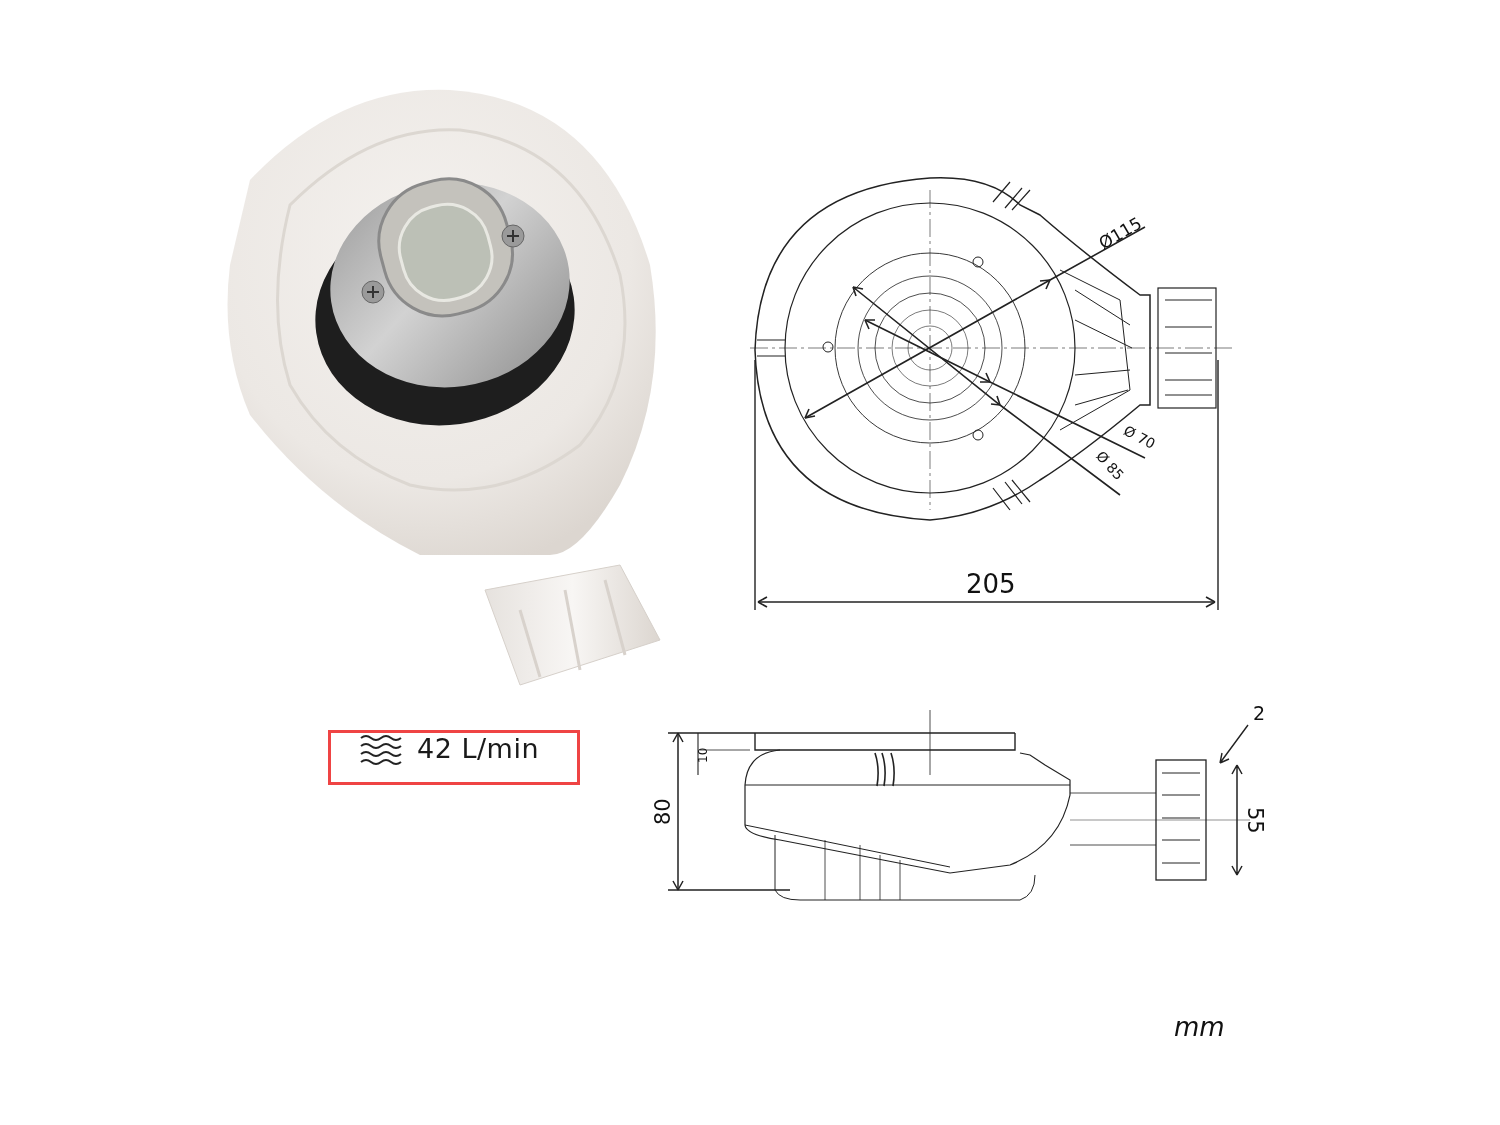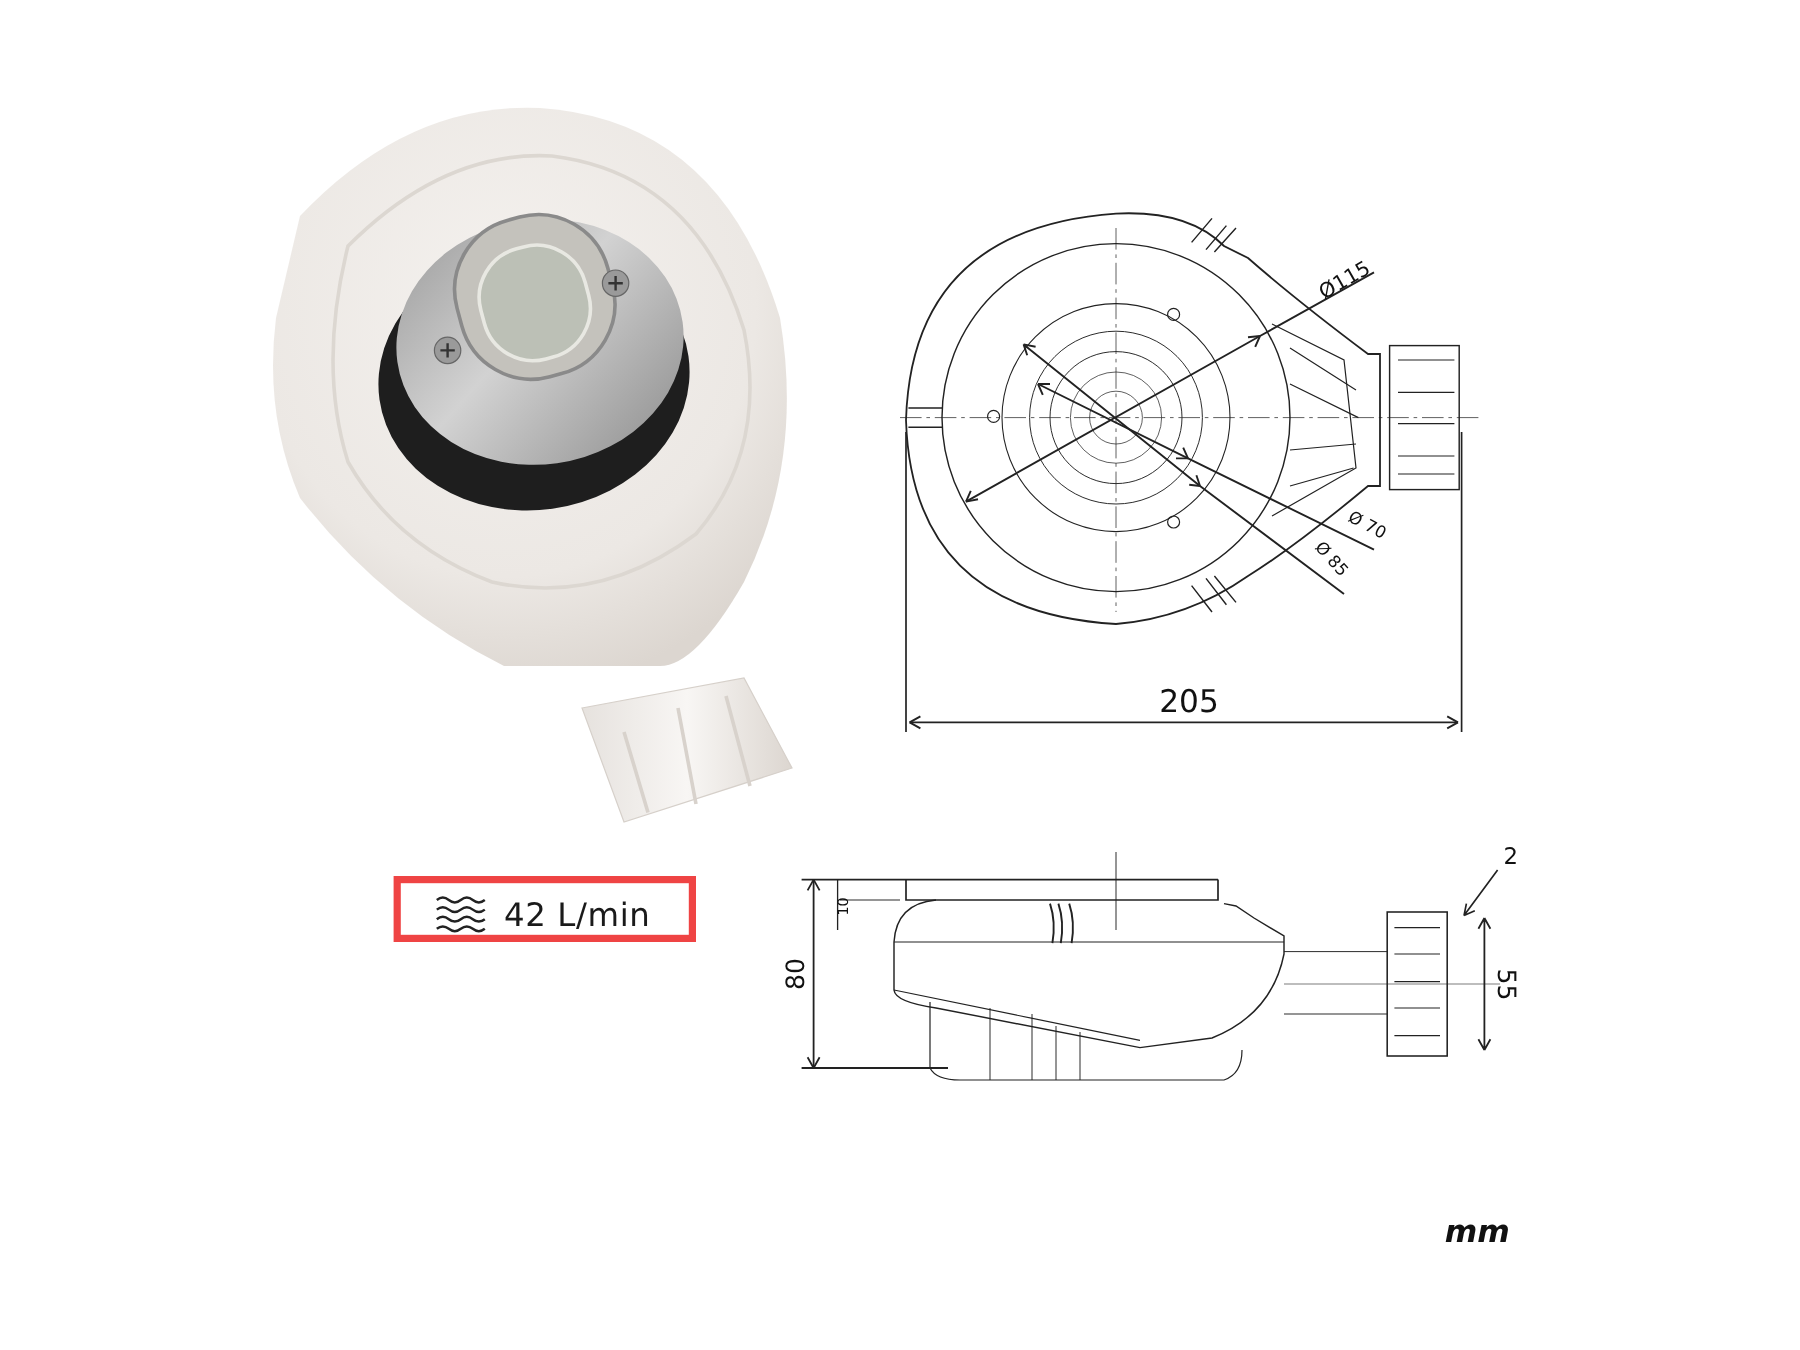--- a/index.html
+++ b/index.html
@@ -1,22 +1,22 @@
 <!DOCTYPE html>
 <html><head>
   <meta charset="utf-8">
   <style>
     html, body { margin:0; padding:0; background:#ffffff; }
     body { width:1500px; height:1125px; position:relative; overflow:hidden; font-family:"DejaVu Sans", sans-serif; }
     .abs { position:absolute; }
     svg text { font-family:"DejaVu Sans", sans-serif; }
-    .flow-badge { position:absolute; left:328px; top:730px; width:252px; height:55px; border:6px solid #ef4444; box-sizing:border-box; display:flex; align-items:flex-end; }
+    .flow-badge { position:absolute; left:328px; top:730px; width:252px; height:55px; border:3px solid #ef4444; box-sizing:border-box; display:flex; align-items:flex-start; }
     .flow-badge .wave { margin-left:28px; width:46px; height:34px; }
     .flow-badge .val { margin-left:12px; font-size:27px; color:#1a1a1a; font-family:"DejaVu Sans", sans-serif; letter-spacing:0.5px; }
-    .unit { position:absolute; left:1204px; top:1012px; font-size:26px; font-style:italic; color:#111; font-family:"DejaVu Sans", sans-serif;font-weight:bold; }
+    .unit { position:absolute; left:1174px; top:1012px; font-size:26px; font-style:italic; color:#111; font-family:"DejaVu Sans", sans-serif; }
   </style>
 </head>
 <body>
 
 <div class="abs" style="left:220px;top:85px;width:470px;height:605px;">
   <svg width="470" height="605" viewBox="0 0 470 605">
     <defs>
       <radialGradient id="bodyG" cx="45%" cy="35%" r="70%">
         <stop offset="0%" stop-color="#f4f1ee"></stop>
         <stop offset="70%" stop-color="#ece8e4"></stop>

